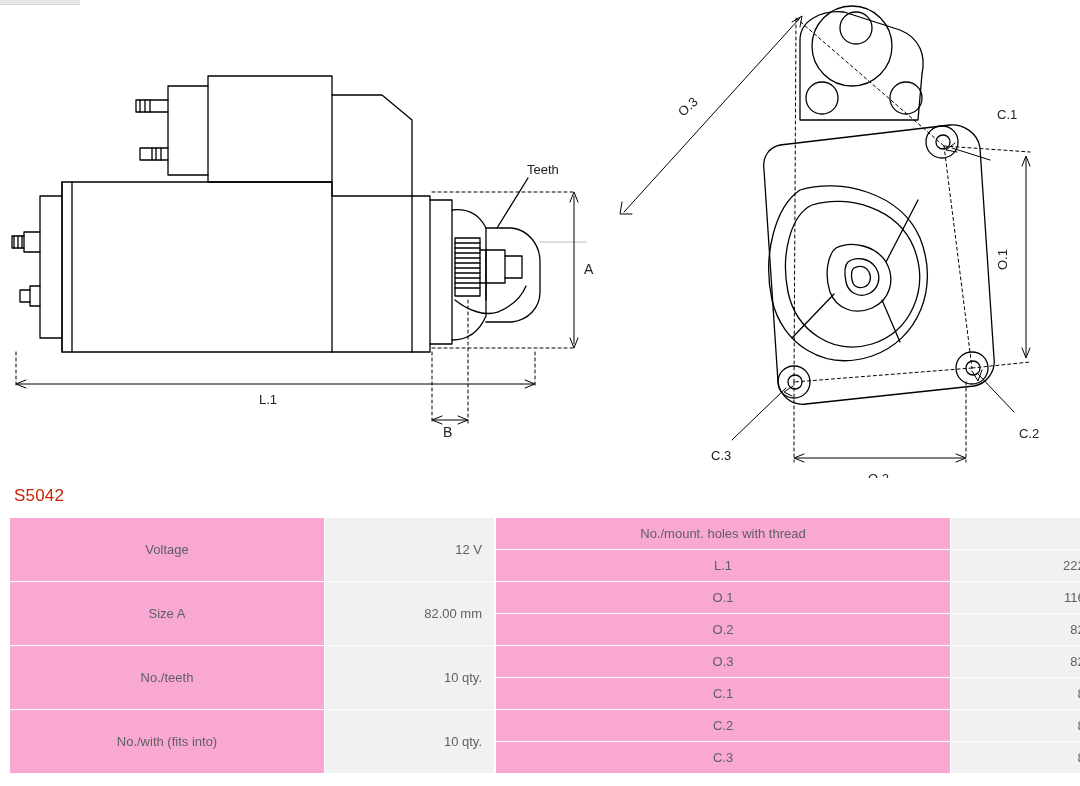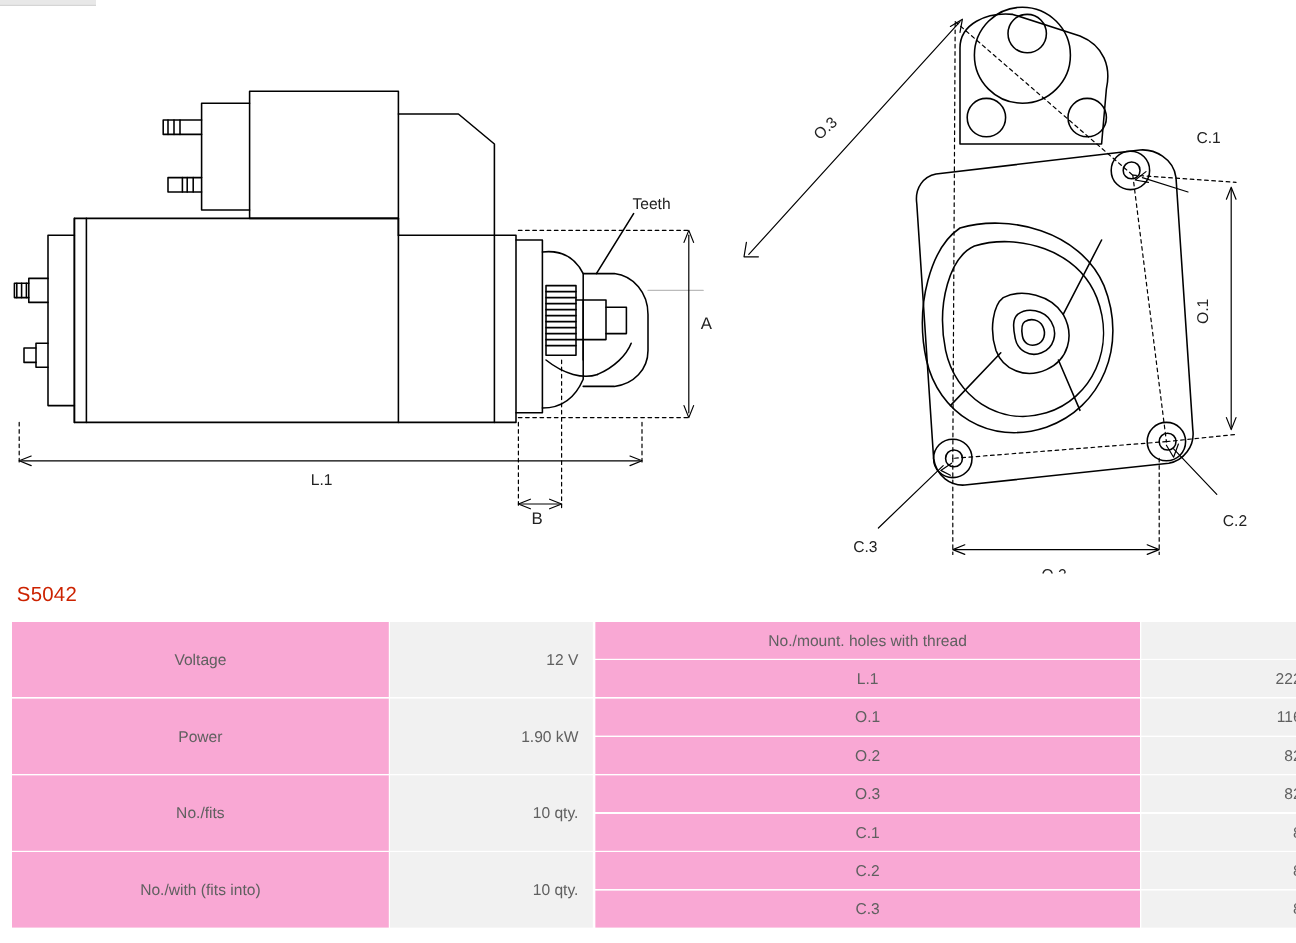--- a/index.html
+++ b/index.html
@@ -271,25 +271,25 @@
   <div class="part-code">S5042</div>
 
   <div class="specs">
     <table class="spec-table spec-left">
       <tbody id="spec-left-body">
           <tr>
             <td class="lbl">Voltage</td>
             <td class="val">12 V</td>
           </tr>
           <tr>
-            <td class="lbl">Power</td>
-            <td class="val">1.90 kW</td>
-          </tr>
-          <tr>
-            <td class="lbl">No./fits</td>
+            <td class="lbl">Size A</td>
+            <td class="val">82.00 mm</td>
+          </tr>
+          <tr>
+            <td class="lbl">No./teeth</td>
             <td class="val">10 qty.</td>
           </tr>
           <tr>
             <td class="lbl">No./with (fits into)</td>
             <td class="val">10 qty.</td>
           </tr>
         </tbody>
     </table>
     <table class="spec-table spec-right">
       <tbody id="spec-right-body">

